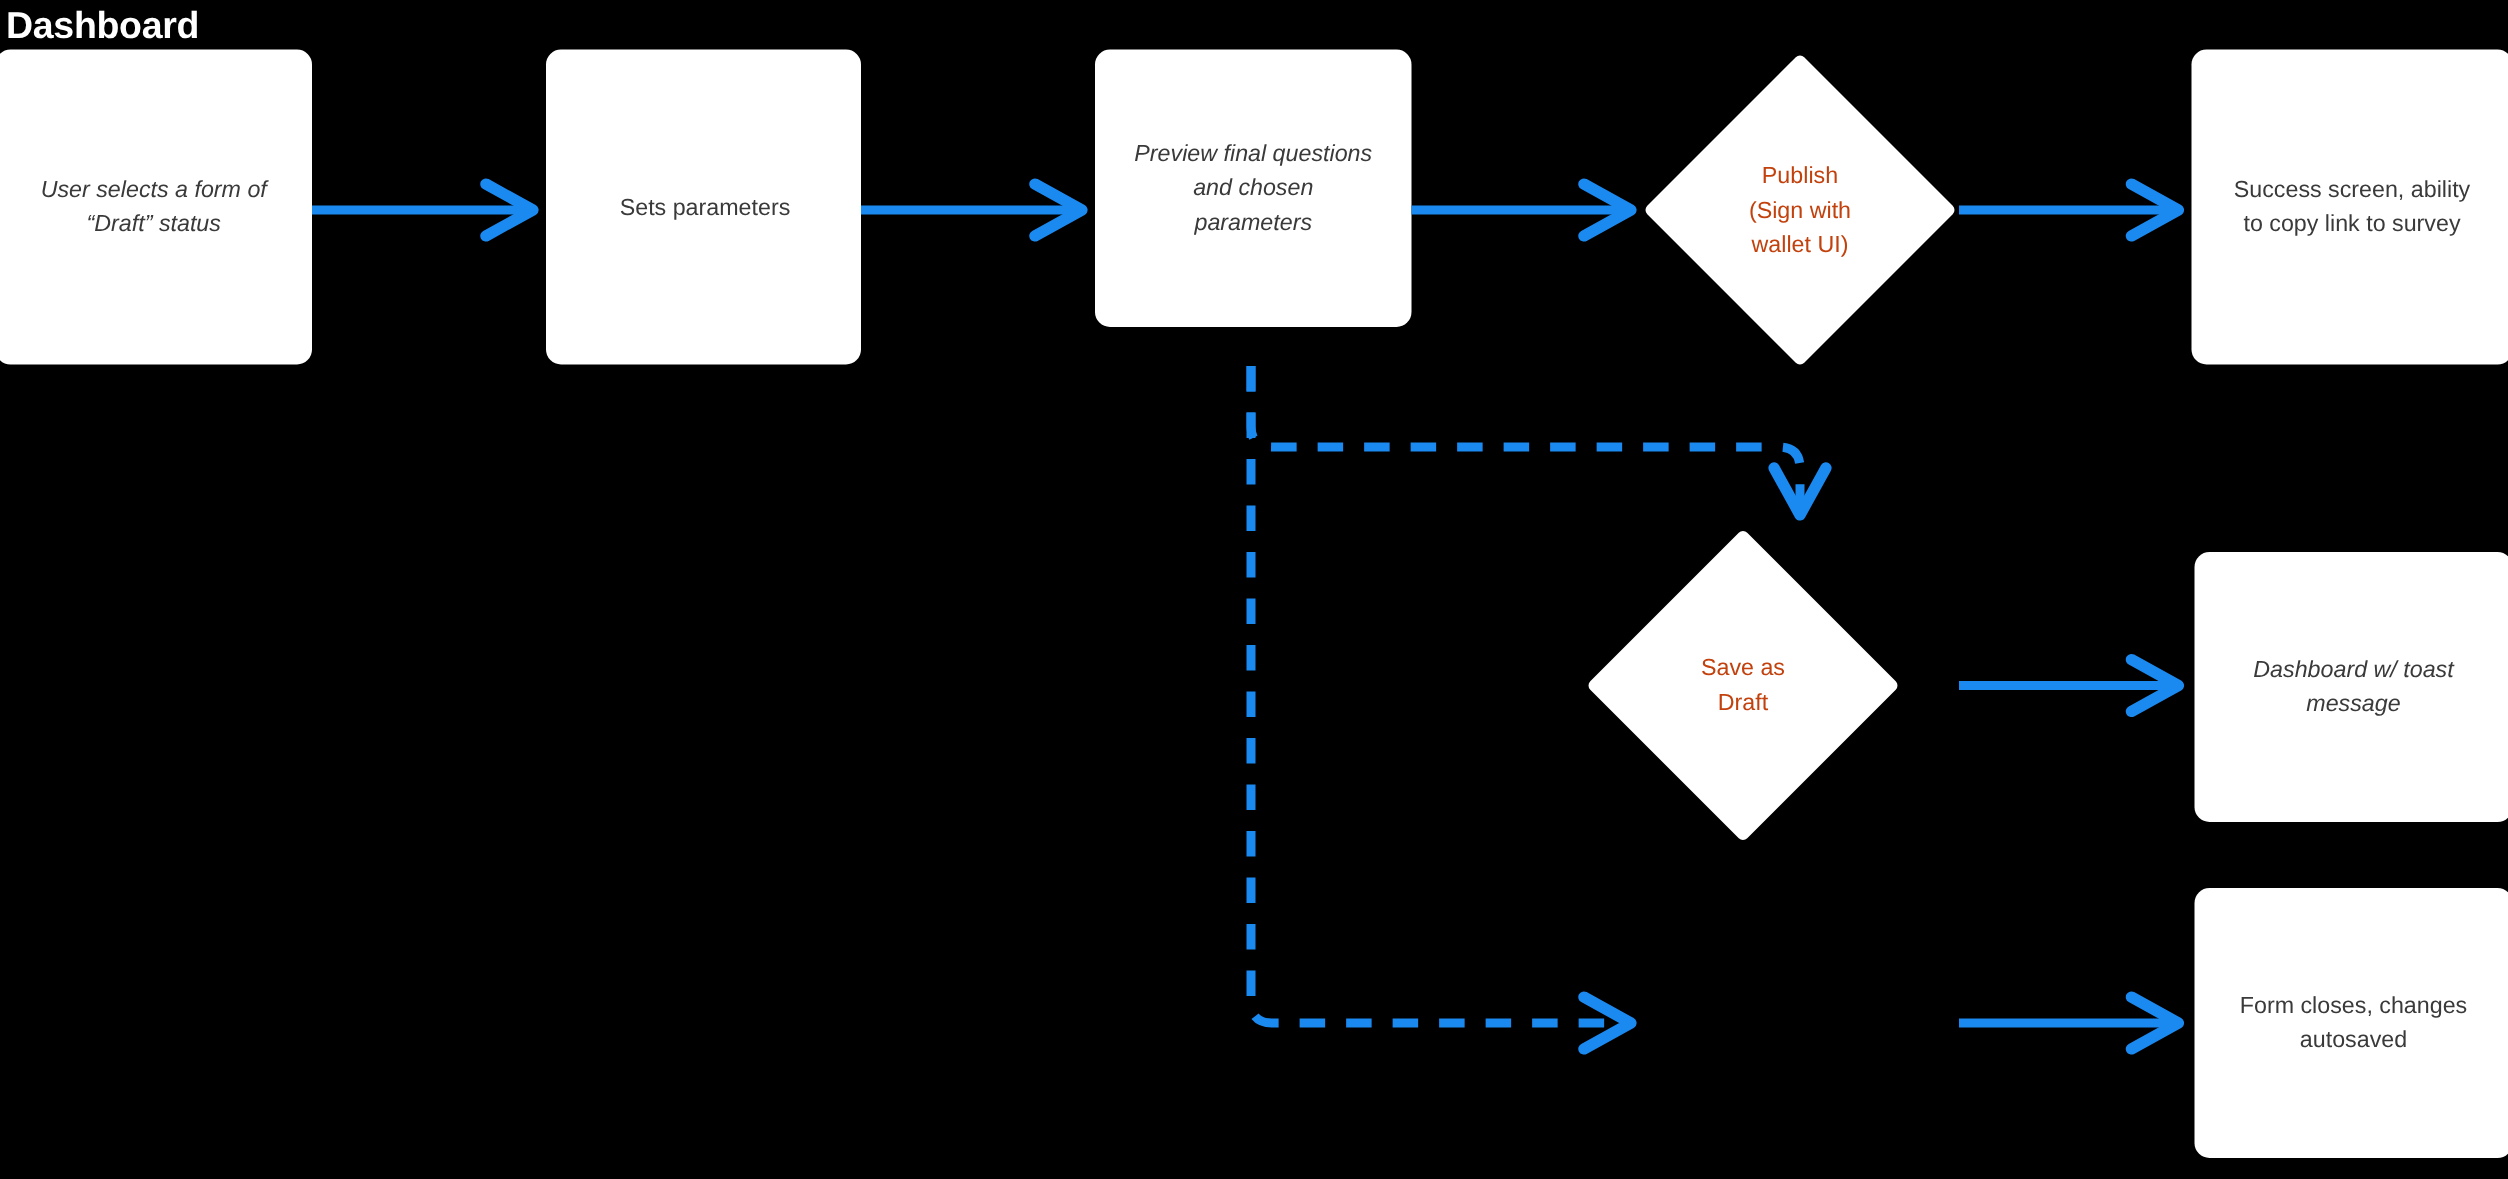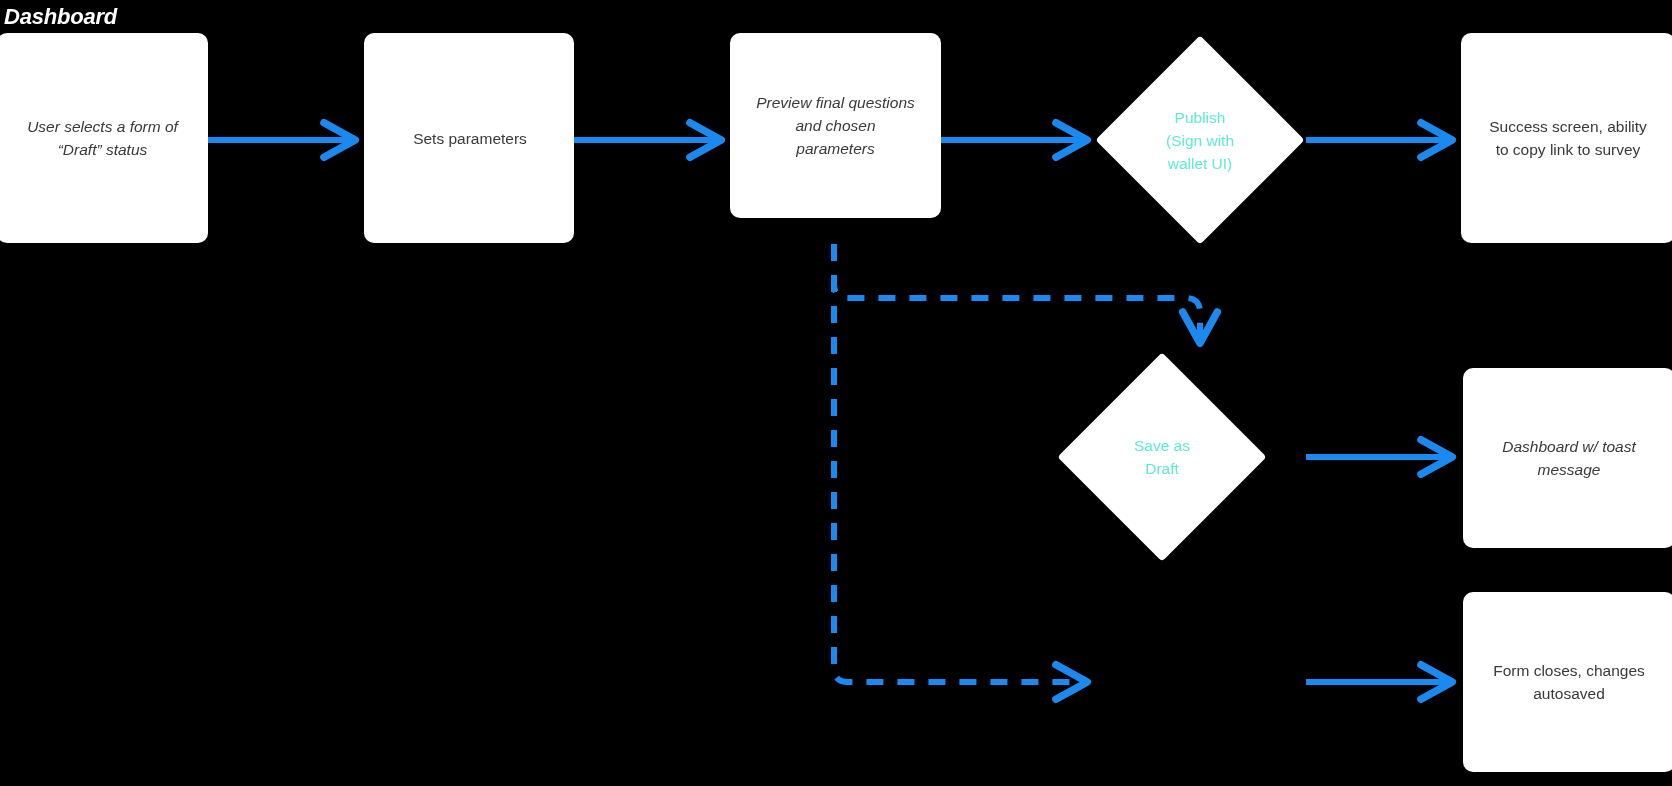--- a/index.html
+++ b/index.html
@@ -17,27 +17,26 @@
     width: 1672px;
     height: 786px;
     background: #000000;
     overflow: hidden;
   }
   .diagram-title {
     position: absolute;
     left: 4px;
     top: 2px;
     color: #ffffff;
-    font-size: 22px;
+    font-size: 25px;
     font-weight: 700;
     letter-spacing: -0.2px;
     line-height: 30px;
     white-space: nowrap;
     z-index: 5;
-    font-style: italic;
   }
   .node-box {
     position: absolute;
     background: #ffffff;
     border-radius: 10px;
     display: flex;
     align-items: center;
     justify-content: center;
     text-align: center;
     color: #3a3a3a;
@@ -63,21 +62,21 @@
     border-radius: 4px;
   }
   .node-diamond .dia-label {
     position: absolute;
     left: 0; top: 0;
     width: 100%; height: 100%;
     display: flex;
     align-items: center;
     justify-content: center;
     text-align: center;
-    color: #5eead4;
+    color: #c2410c;
     font-size: 15.5px;
     line-height: 23px;
     white-space: pre-line;
   }
   .edge-layer {
     position: absolute;
     left: 0; top: 0;
     width: 1672px;
     height: 786px;
     z-index: 3;

